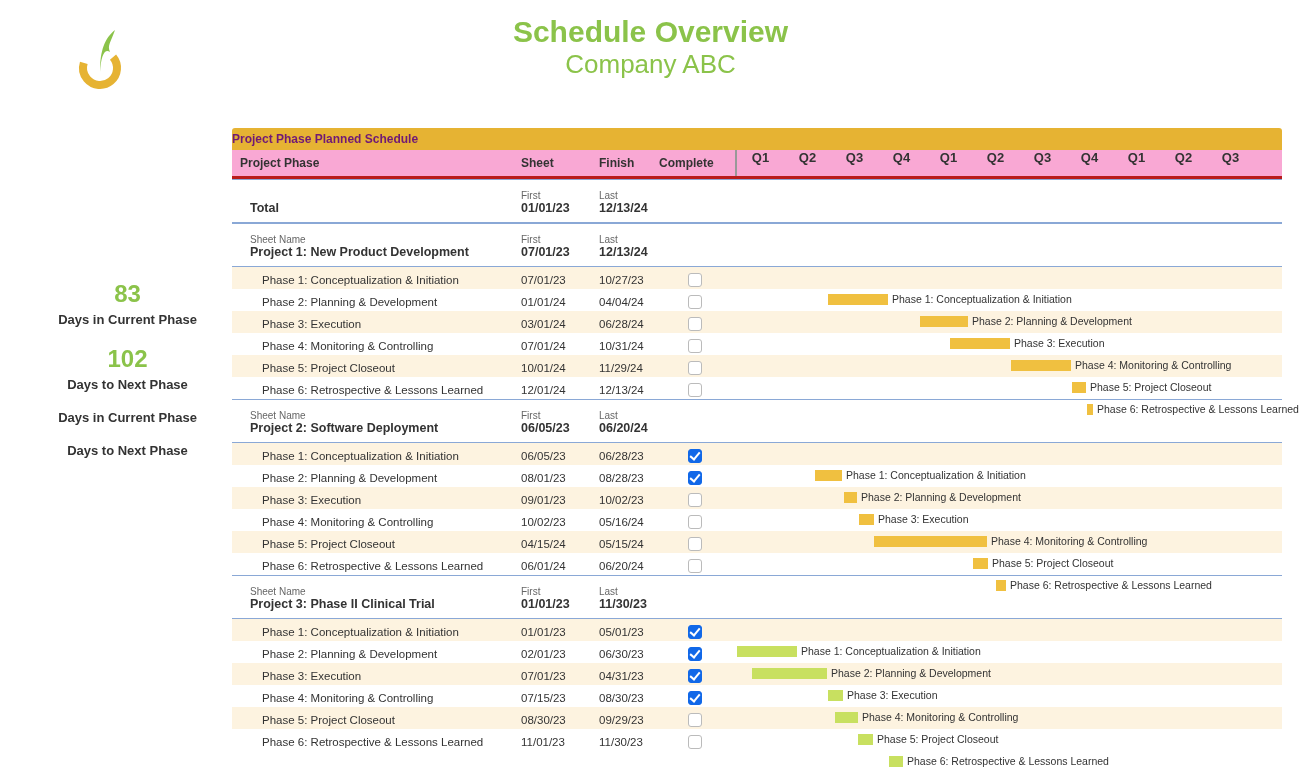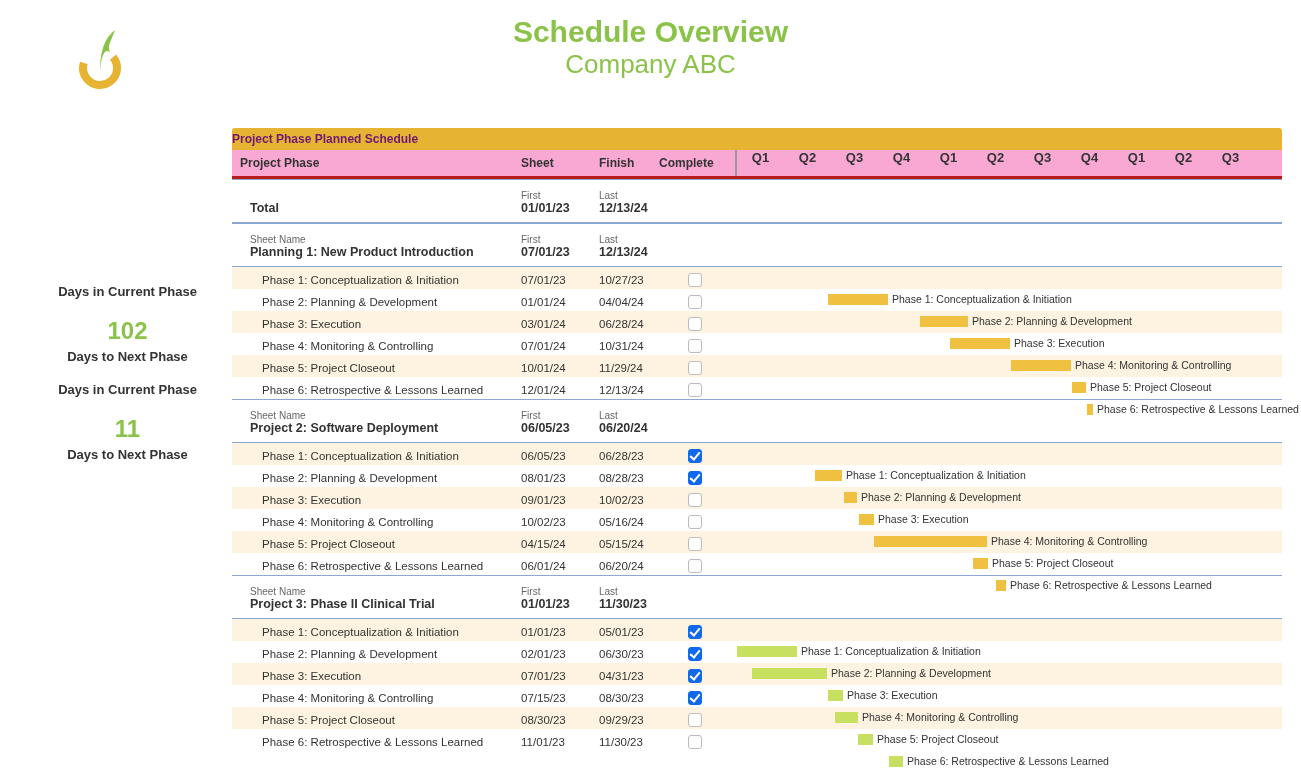--- a/index.html
+++ b/index.html
@@ -62,25 +62,25 @@
       <path d="M35 52 C35 30 40 18 50 10 C46 22 42 25 45 32 C40 28 36 35 35 52 Z" fill="#8bc34a"></path>
     </svg>
   </div>
 
   <div class="header">
     <h1>Schedule Overview</h1>
     <h2>Company ABC</h2>
   </div>
 
   <div class="sidebar" id="sidebar">
+      <div class="metric-num">83</div>
       <div class="metric-label">Days in Current Phase</div>
       <div class="metric-num">102</div>
       <div class="metric-label">Days to Next Phase</div>
       <div class="metric-label">Days in Current Phase</div>
-      <div class="metric-num">11</div>
       <div class="metric-label">Days to Next Phase</div>
     </div>
 
   <div class="main">
     <div class="title-bar">Project Phase Planned Schedule</div>
 
     <div class="grid-header">
       <div class="col-phase">Project Phase</div>
       <div class="col-start">Sheet</div>
       <div class="col-finish">Finish</div>
@@ -106,21 +106,21 @@
 
     <div id="rows">
         <div class="row group-row">
           <div class="col-phase"><span class="bold">Total</span></div>
           <div class="col-start"><span class="small-label">First</span><span class="bold">01/01/23</span></div>
           <div class="col-finish"><span class="small-label">Last</span><span class="bold">12/13/24</span></div>
           <div class="col-complete"></div>
           <div class="col-timeline"></div>
         </div>
         <div class="row group-row">
-          <div class="col-phase"><span class="small-label">Sheet Name</span><span class="bold">Planning 1: New Product Introduction</span></div>
+          <div class="col-phase"><span class="small-label">Sheet Name</span><span class="bold">Project 1: New Product Development</span></div>
           <div class="col-start"><span class="small-label">First</span><span class="bold">07/01/23</span></div>
           <div class="col-finish"><span class="small-label">Last</span><span class="bold">12/13/24</span></div>
           <div class="col-complete"></div>
           <div class="col-timeline"></div>
         </div>
         <div class="row zebra">
           <div class="col-phase">Phase 1: Conceptualization &amp; Initiation</div>
           <div class="col-start">07/01/23</div>
           <div class="col-finish">10/27/23</div>
           <div class="col-complete"><span class="chk"></span></div>

